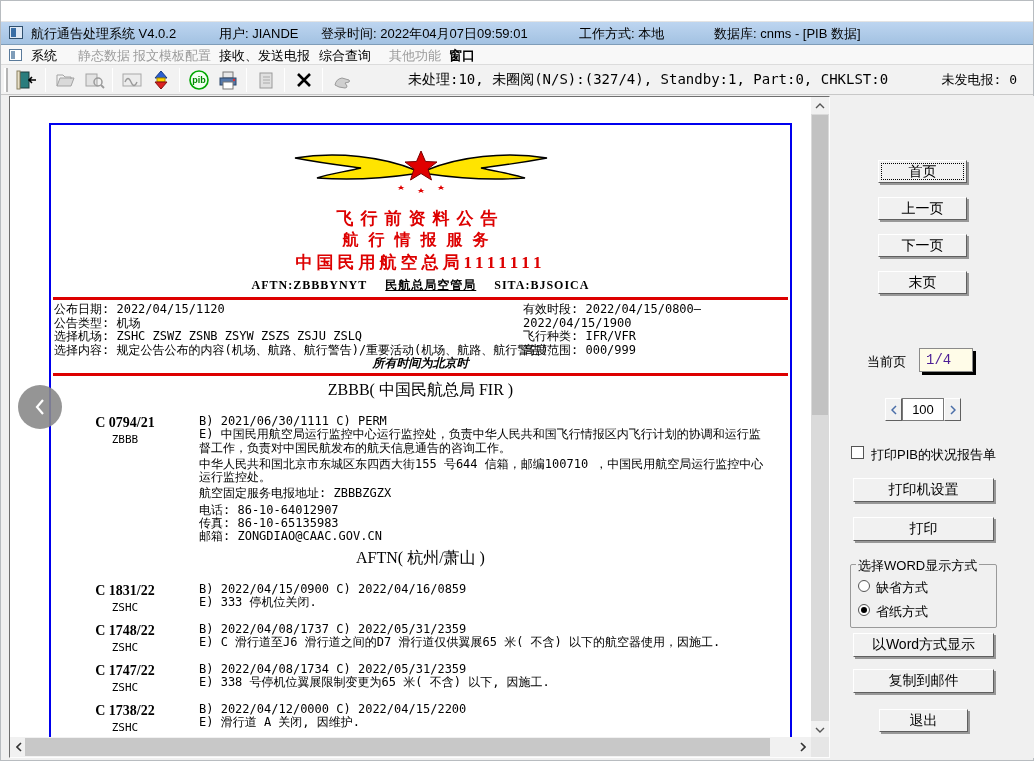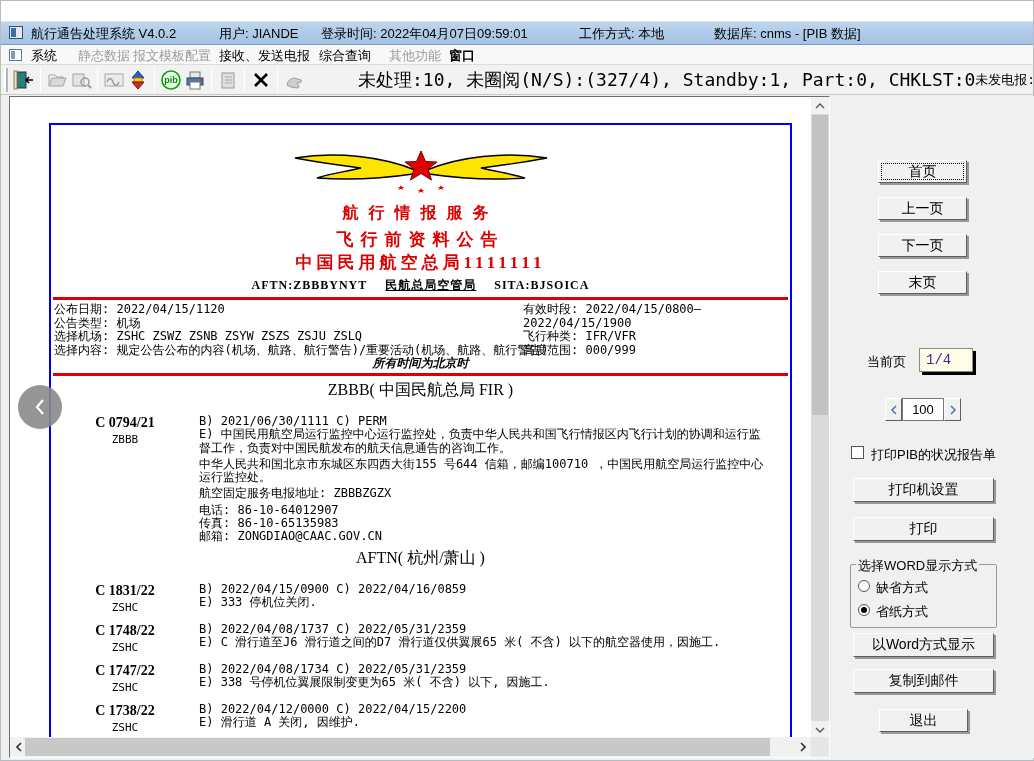--- a/index.html
+++ b/index.html
@@ -21,21 +21,21 @@
   #menubar .dis { color:#9b9b9b; }
   #menubar .bold { font-weight:bold; }
   .childicon { position:absolute; left:8px; top:4px; width:13px; height:12px; background:#fff; border:1px solid #5a7a9a; }
   .childicon::after { content:""; position:absolute; left:1px; top:1px; width:4px; height:8px; background:#7f9db9; }
 
   
   #toolbar { position:absolute; left:0; top:64px; width:100%; height:30px; background:#f2f2f2; border-bottom:1px solid #c8c8c8; display:flex; align-items:center; }
   .grip { width:4px; height:24px; margin:0 4px 0 3px; border-left:2px solid #fff; border-right:2px solid #b5b5b5; }
   .tbtn { width:27px; height:26px; display:flex; align-items:center; justify-content:center; margin:0 1px; }
   .tsep { width:1px; height:24px; background:#cfcfcf; border-right:1px solid #fff; margin:0 4px; }
-  .status-mid { font-family:"DejaVu Sans Mono",monospace; font-size:18px; margin-left:52px; white-space:nowrap; }
+  .status-mid { font-family:"DejaVu Sans Mono",monospace; font-size:14px; margin-left:52px; white-space:nowrap; }
   .status-right { font-family:"DejaVu Sans Mono",monospace; font-size:13px; margin-left:auto; margin-right:16px; white-space:nowrap; }
 
   
   #docarea { position:absolute; left:8px; top:95px; width:821px; height:662px; background:#fff;
     border-top:1px solid #6e6e6e; border-left:1px solid #6e6e6e; border-right:1px solid #fdfdfd; border-bottom:1px solid #fdfdfd; }
   #viewport { position:absolute; left:0; top:0; width:802px; height:641px; overflow:hidden; background:#fff; }
 
   
   #vscroll { position:absolute; right:0; top:0; width:18px; height:641px; background:#dadada; }
   .varrow { position:absolute; left:0; width:18px; height:17px; background:#f1f1f1; display:flex; align-items:center; justify-content:center; }
@@ -202,22 +202,22 @@
           <svg width="264" height="50" viewBox="0 0 264 50">
             <path d="M126 21 C95 8 48 2 6 9 C38 15 58 17 72 19 C55 23 40 25 28 29 C70 32 104 28 124 25 Z" fill="#ffe400" stroke="#000" stroke-width="1.4"></path>
             <path d="M138 21 C169 8 216 2 258 9 C226 15 206 17 192 19 C209 23 224 25 236 29 C194 32 160 28 140 25 Z" fill="#ffe400" stroke="#000" stroke-width="1.4"></path>
             <path d="M132 2 L136.5 12.5 L148 13 L139 20 L142.5 31 L132 24.5 L121.5 31 L125 20 L116 13 L127.5 12.5 Z" fill="#e00000" stroke="#7a0000"></path>
             <path d="M112 36 l2.5 5 -6 -3 h7 l-6 3 Z" fill="#e00000"></path>
             <path d="M132 39 l2.5 5 -6 -3 h7 l-6 3 Z" fill="#e00000"></path>
             <path d="M152 36 l2.5 5 -6 -3 h7 l-6 3 Z" fill="#e00000"></path>
           </svg>
         </div>
 
+        <div class="center redtitle t1">飞行前资料公告</div>
         <div class="center redtitle t2">航行情报服务</div>
-        <div class="center redtitle t1">飞行前资料公告</div>
         <div class="center redtitle t3">中国民用航空总局1111111</div>
         <div class="center aftn">
           <span>AFTN:ZBBBYNYT</span><span class="u">民航总局空管局</span><span>SITA:BJSOICA</span>
         </div>
         <div class="redline"></div>
 
         <div class="info">
           <div>公布日期: 2022/04/15/1120</div>
           <div>公告类型: 机场</div>
           <div>选择机场: ZSHC ZSWZ ZSNB ZSYW ZSZS ZSJU ZSLQ</div>

